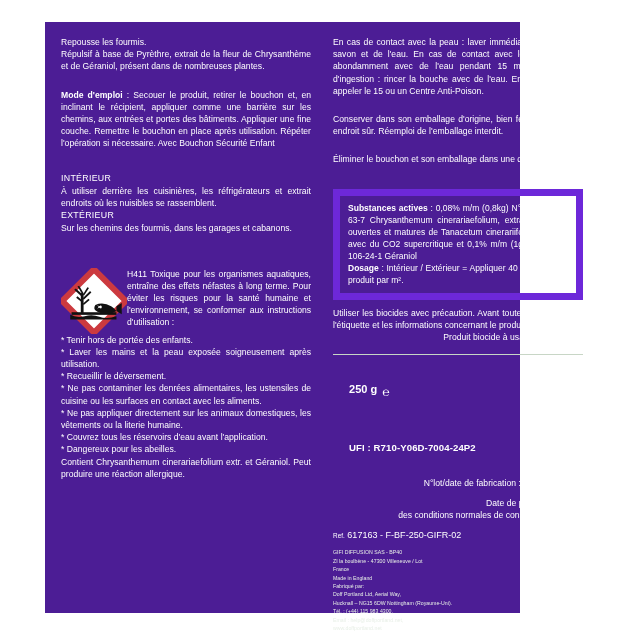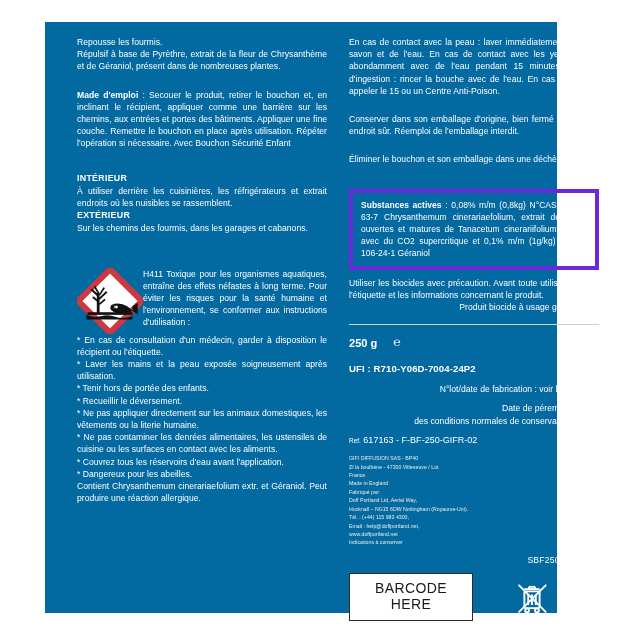--- a/index.html
+++ b/index.html
@@ -10,26 +10,26 @@
   body {
     width: 634px;
     height: 634px;
     font-family: "Liberation Sans", sans-serif;
     overflow: hidden;
   }
   #label {
     position: absolute;
     left: 45px;
     top: 22px;
-    width: 512px;
+    width: 475px;
     height: 591px;
-    background: #0369a1;
+    background: #4c1d95;
     color: #ffffff;
     box-sizing: border-box;
-    padding: 14px 16px 10px 32px;
+    padding: 14px 16px 10px 16px;
   }
   .cols {
     display: flex;
     gap: 22px;
     height: 100%;
   }
   .col {
     width: 250px;
     flex: 0 0 250px;
   }
@@ -40,21 +40,21 @@
     text-align: justify;
     letter-spacing: 0.02px;
   }
   .gap-s { height: 7px; }
   .gap-m { height: 11px; }
   .gap-l { height: 16px; }
   .gap-xl { height: 22px; }
   b, .b { font-weight: bold; }
   .hdr {
     font-size: 8.8px;
-    font-weight: bold;
+    font-weight: normal;
     letter-spacing: 0.3px;
     margin: 0;
     line-height: 1.5;
   }
   
   .hazard {
     display: flex;
     align-items: flex-start;
   }
   .ghs {
@@ -64,42 +64,42 @@
   }
   .hazard-tx {
     flex: 1;
     font-size: 8.6px;
     line-height: 1.42;
     text-align: justify;
   }
   .bullets p { margin: 0; }
   
   .box {
-    border: 4px solid #6d28d9;
+    border: 7px solid #6d28d9;
     padding: 6px 8px 7px 8px;
     box-sizing: border-box;
   }
   .box p { font-size: 8.5px; }
   .rule {
     border-top: 1px solid #c8d6c6;
     margin: 10px 0 0 0;
     height: 0;
   }
   .weight {
     font-size: 11px;
     font-weight: bold;
     display: flex;
-    align-items: flex-start;
-    gap: 16px;
-    margin: 0;
+    align-items: flex-end;
+    gap: 5px;
+    margin: 16px;
   }
   .ufi {
     font-size: 9.6px;
     font-weight: bold;
-    margin: 0;
+    margin: 16px;
     letter-spacing: 0.1px;
   }
   .plain {
     font-size: 8.6px;
     line-height: 1.45;
     margin: 0;
     text-align: right;
   }
   .ref {
     font-size: 9px;
@@ -160,21 +160,21 @@
 <div id="label">
   <div class="cols">
 
     <div class="col">
 
       <p class="tx" style="white-space:pre-line;">Repousse les fourmis.
 Répulsif à base de Pyrèthre, extrait de la fleur de Chrysanthème et de Géraniol, présent dans de nombreuses plantes.</p>
 
       <div class="gap-l"></div>
 
-      <p class="tx"><b>Made d'emploi</b><span> : Secouer le produit, retirer le bouchon et, en inclinant le récipient, appliquer comme une barrière sur les chemins, aux entrées et portes des bâtiments. Appliquer une fine couche. Remettre le bouchon en place après utilisation. Répéter l'opération si nécessaire. Avec Bouchon Sécurité Enfant</span></p>
+      <p class="tx"><b>Mode d'emploi</b><span> : Secouer le produit, retirer le bouchon et, en inclinant le récipient, appliquer comme une barrière sur les chemins, aux entrées et portes des bâtiments. Appliquer une fine couche. Remettre le bouchon en place après utilisation. Répéter l'opération si nécessaire. Avec Bouchon Sécurité Enfant</span></p>
 
       <div class="gap-xl"></div>
 
       <p class="hdr">INTÉRIEUR</p>
       <p class="tx">À utiliser derrière les cuisinières, les réfrigérateurs et extrait endroits où les  nuisibles se rassemblent.</p>
       <p class="hdr">EXTÉRIEUR</p>
       <p class="tx">Sur les chemins des fourmis, dans les garages et cabanons.</p>
 
       <div class="gap-xl"></div>
       <div class="gap-m"></div>
@@ -200,26 +200,25 @@
               <polygon points="84,58 92,53 92,70 84,65"></polygon>
               <circle cx="60" cy="59" r="1.8" fill="#ffffff"></circle>
               <path d="M56 57 l4 4 M60 57 l-4 4" stroke="#ffffff" stroke-width="1.4"></path>
             </g>
           </svg>
         </div>
         <div class="hazard-tx">H411 Toxique pour les organismes aquatiques, entraîne des effets néfastes à long terme. Pour éviter les risques pour la santé humaine et l'environnement, se conformer aux instructions d'utilisation :</div>
       </div>
 
       <div class="bullets">
-        <p class="tx">* En cas de consultation d'un médecin, garder à disposition le récipient ou l'étiquette.</p>
+        <p class="tx">* Tenir hors de portée des enfants.</p>
         <p class="tx">* Laver les mains et la peau exposée soigneusement après utilisation.</p>
-        <p class="tx">* Tenir hors de portée des enfants.</p>
         <p class="tx">* Recueillir le déversement.</p>
+        <p class="tx">* Ne pas contaminer les denrées alimentaires, les ustensiles de cuisine ou les surfaces en contact avec les aliments.</p>
         <p class="tx">* Ne pas appliquer directement sur les animaux domestiques, les vêtements ou la literie humaine.</p>
-        <p class="tx">* Ne pas contaminer les denrées alimentaires, les ustensiles de cuisine ou les surfaces en contact avec les aliments.</p>
         <p class="tx">* Couvrez tous les réservoirs d'eau avant l'application.</p>
         <p class="tx">* Dangereux pour les abeilles.</p>
         <p class="tx">Contient Chrysanthemum cinerariaefolium extr. et Géraniol. Peut produire une réaction allergique.</p>
       </div>
 
     </div>
 
     <div class="col">
 
       <p class="tx">En cas de contact avec la peau : laver immédiatement avec du savon et de l'eau. En cas de contact avec les yeux : laver abondamment avec de l'eau pendant 15 minutes. En cas d'ingestion : rincer la bouche avec de l'eau. En cas d'urgence, appeler le 15 ou un Centre Anti-Poison.</p>
@@ -230,20 +229,21 @@
 
       <div class="gap-l"></div>
 
       <p class="tx">Éliminer le bouchon et son emballage dans une déchèterie.</p>
 
       <div class="gap-l"></div>
       <div class="gap-s"></div>
 
       <div class="box">
         <p class="tx"><b>Substances actives</b><span> : 0,08% m/m (0,8kg) N°CAS 89997-63-7 Chrysanthemum cinerariaefolium, extrait de fleurs ouvertes et matures de Tanacetum cinerariifolium obtenu avec du CO2 supercritique et 0,1% m/m (1g/kg) N°CAS 106-24-1 Géraniol</span></p>
+        <p class="tx"><b>Dosage</b><span> : Intérieur / Extérieur = Appliquer 40 grammes de produit par m².</span></p>
       </div>
 
       <div class="gap-s"></div>
 
       <p class="tx">Utiliser les biocides avec précaution. Avant toute utilisation, lisez l'étiquette et les informations concernant le produit.</p>
       <p class="plain">Produit biocide à usage grand public</p>
 
       <div class="rule"></div>
 
       <div class="gap-m"></div>

